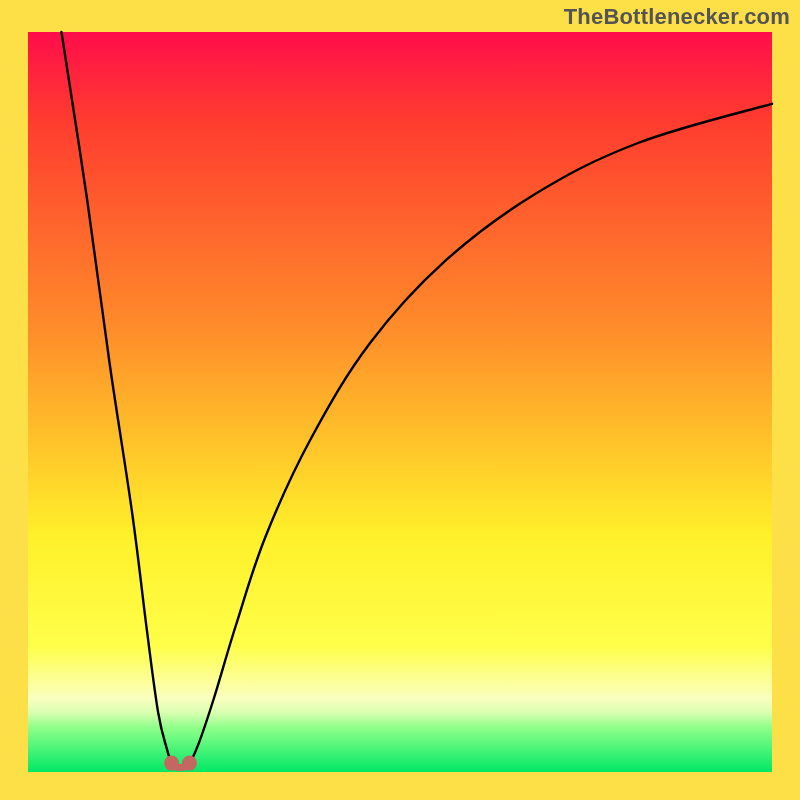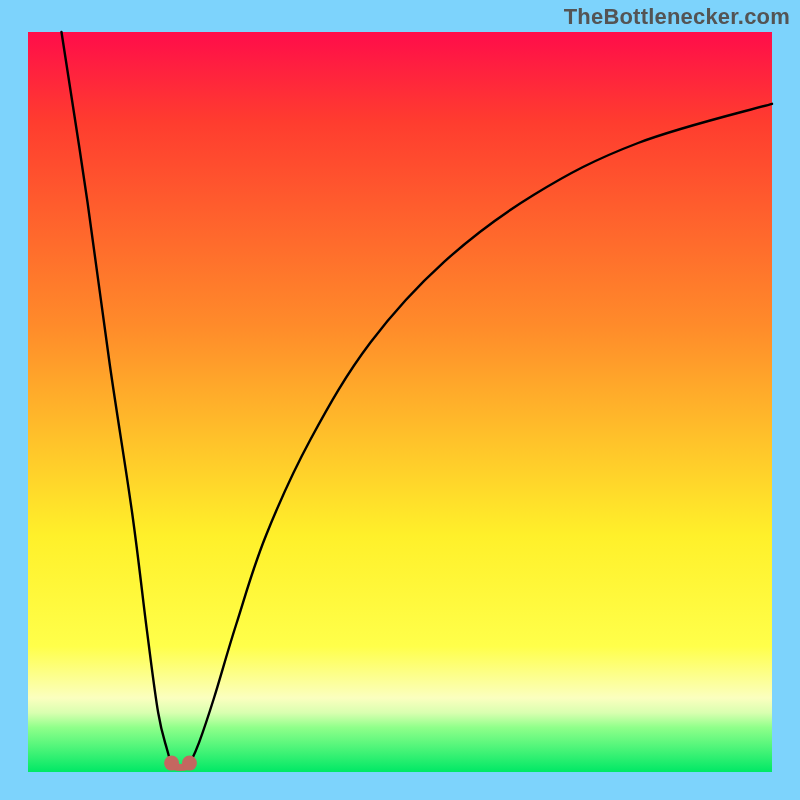--- a/index.html
+++ b/index.html
@@ -7,21 +7,21 @@
     padding: 0;
     width: 800px;
     height: 800px;
     overflow: hidden;
     font-family: Arial, Helvetica, sans-serif;
   }
   .frame {
     position: relative;
     width: 800px;
     height: 800px;
-    background: #7dd3fc;
+    background: #fde047;
     text-decoration: underline;
   }
   .attr {
     position: absolute;
     top: 4px;
     right: 10px;
     color: #545454;
     font-size: 22px;
     font-weight: 600;
     letter-spacing: 0.2px;

